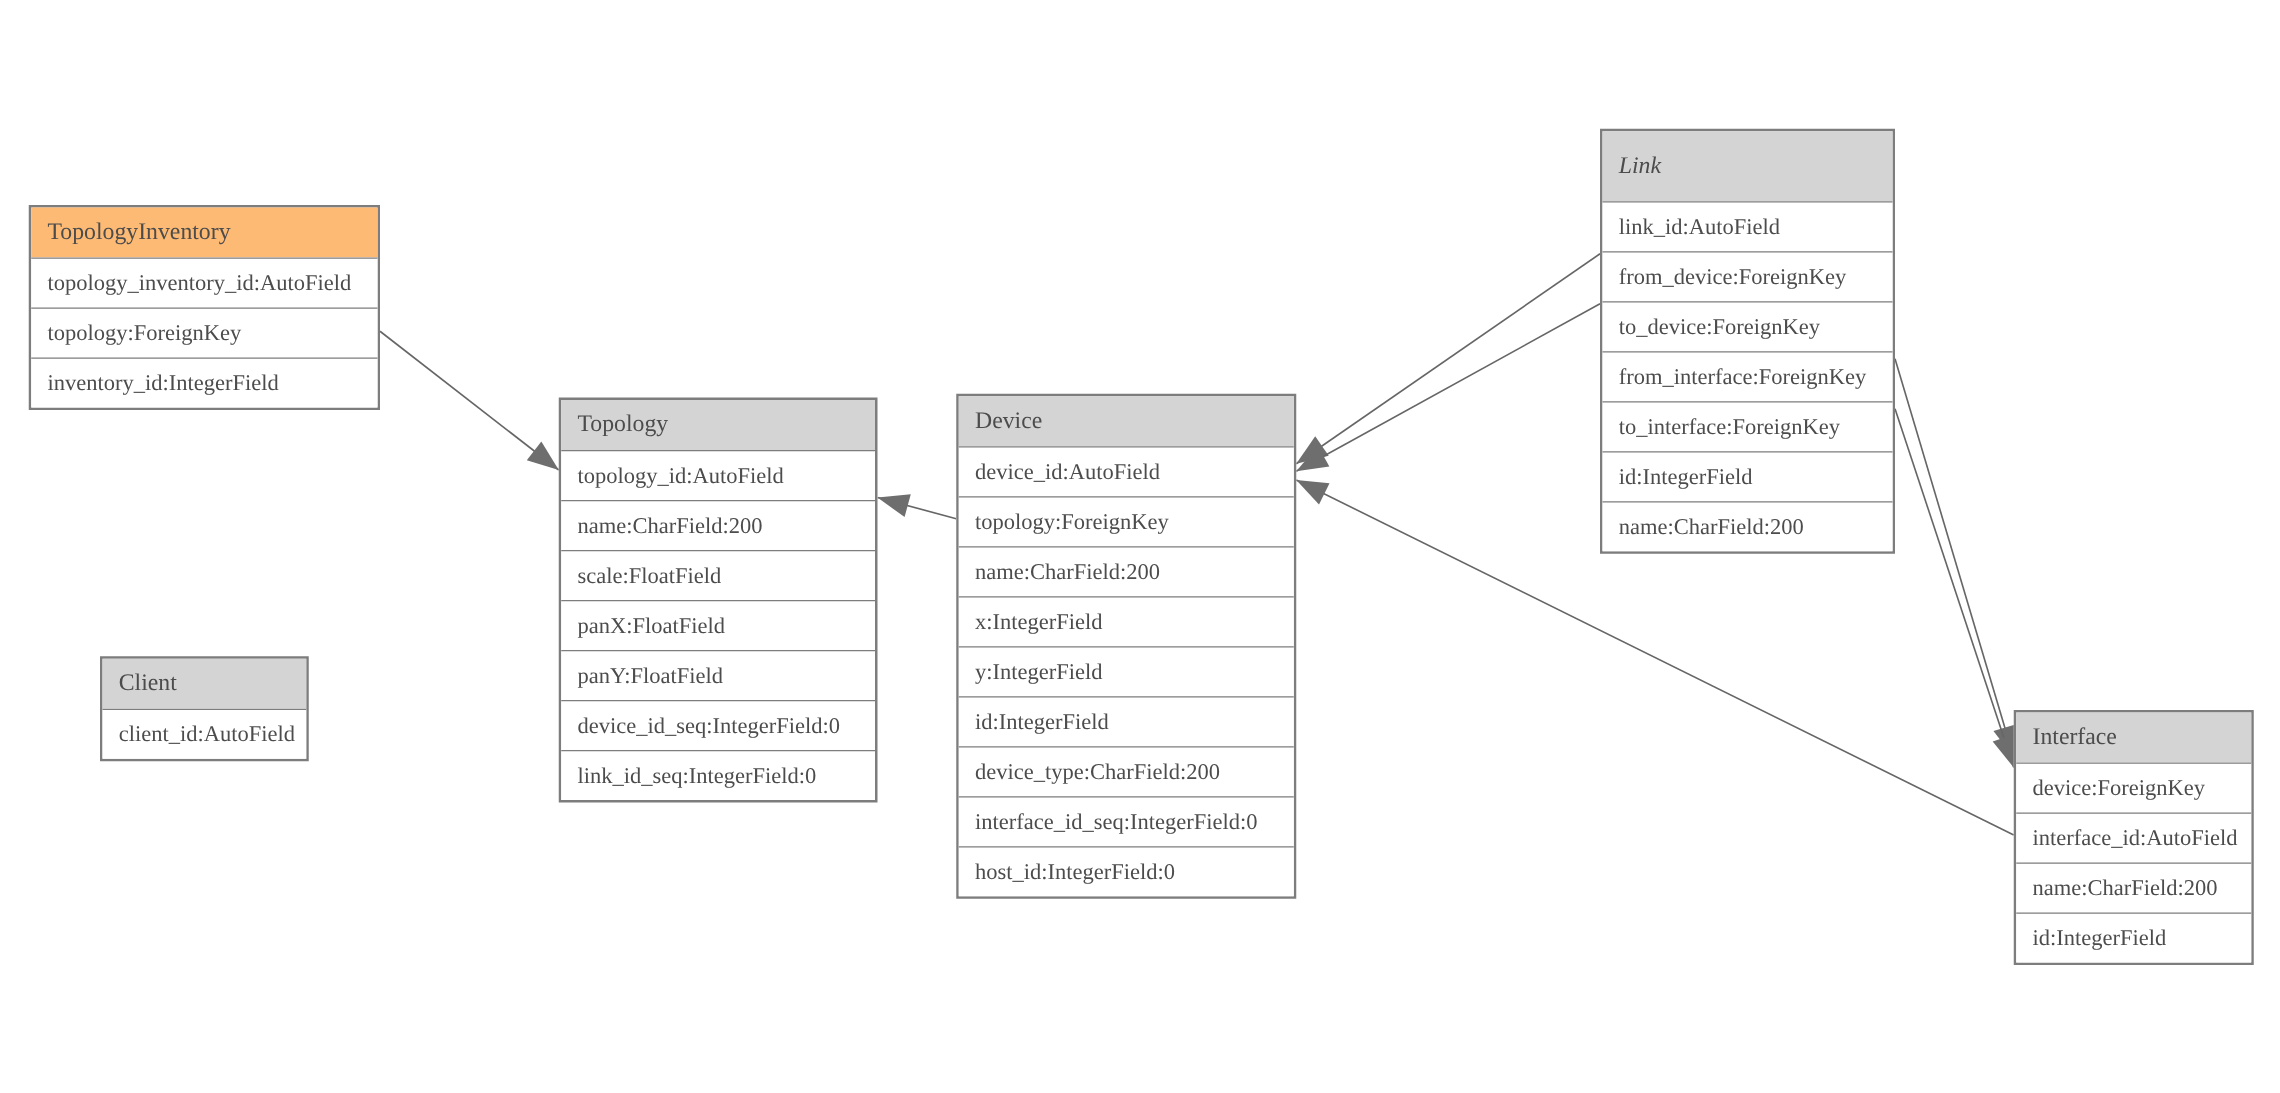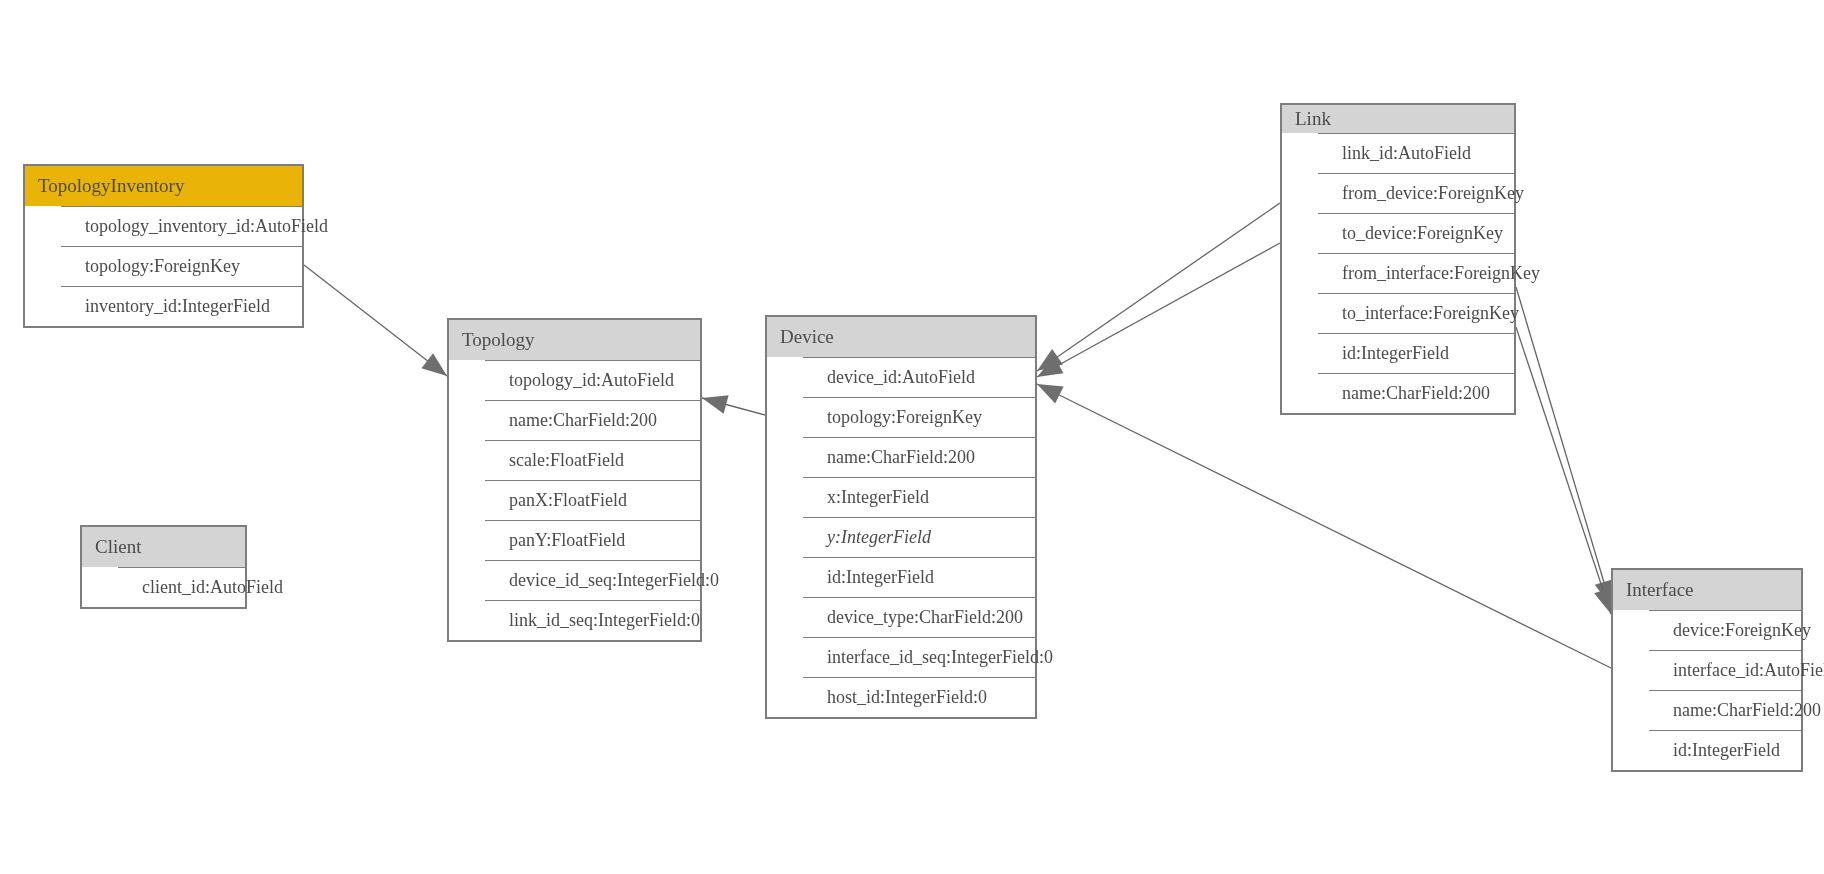--- a/index.html
+++ b/index.html
@@ -23,26 +23,25 @@
     display:flex;align-items:center;
     padding-left:13px;
     background:#d4d4d4;
     font-size:19px;
     white-space:nowrap;
   }
   .entity-field{
     box-sizing:border-box;
     height:40px;
     display:flex;align-items:center;
-    padding-left:24px;
+    padding-left:13px;
     border-top:1px solid #7d7d7d;
     font-size:18px;
     white-space:nowrap;
     background:#ffffff;
-    margin-left:36px;
   }
   #edge-layer{
     position:absolute;left:0;top:0;
     pointer-events:none;
   }
   #edge-layer line{stroke:#666666;stroke-width:1.3;}
   #edge-layer polygon{fill:#6e6e6e;stroke:none;}
 </style>
 </head>
 <body>
@@ -58,21 +57,21 @@
       <line x1="1280" y1="243" x2="1037" y2="377" stroke="#666666"></line>
       <polygon points="1037,377 1054.304644953455,356.60884350913693 1063.4794941936666,373.2468163850431" fill="#6e6e6e"></polygon>
       <line x1="1611" y1="668" x2="1037" y2="384" stroke="#666666"></line>
       <polygon points="1037,384 1063.6202180657858,386.5717678997155 1055.194438110191,403.6013372465867" fill="#6e6e6e"></polygon>
       <line x1="1516" y1="287" x2="1611" y2="606" stroke="#666666"></line>
       <polygon points="1611,606 1594.759723069284,584.7513905110557 1612.9693833184874,579.3284509384089" fill="#6e6e6e"></polygon>
       <line x1="1516" y1="327" x2="1611" y2="614" stroke="#666666"></line>
       <polygon points="1611,614 1594.1251839116892,593.2517330365717 1612.1626968254516,587.2811277166852" fill="#6e6e6e"></polygon>
     </svg>
 <div class="entity" style="left: 23px; top: 164px; width: 281px;">
-      <div class="entity-header" style="height: 40px; background: #eab308;">TopologyInventory</div>
+      <div class="entity-header" style="height: 40px; background: #fdba74;">TopologyInventory</div>
       <div class="entity-field" style="height: 40px;">topology_inventory_id:AutoField</div>
       <div class="entity-field" style="height: 40px;">topology:ForeignKey</div>
       <div class="entity-field" style="height: 40px; font-family: Liberation Serif, serif;">inventory_id:IntegerField</div>
     </div>
     <div class="entity" style="left: 447px; top: 318px; width: 255px; text-align: center;">
       <div class="entity-header" style="height: 40px; background: rgb(212, 212, 212);">Topology</div>
       <div class="entity-field" style="height: 40px;">topology_id:AutoField</div>
       <div class="entity-field" style="height: 40px;">name:CharField:200</div>
       <div class="entity-field" style="height: 40px;">scale:FloatField</div>
       <div class="entity-field" style="height: 40px;">panX:FloatField</div>
@@ -83,28 +82,28 @@
     <div class="entity" style="left: 80px; top: 525px; width: 167px;">
       <div class="entity-header" style="height: 40px; background: rgb(212, 212, 212);">Client</div>
       <div class="entity-field" style="height: 40px;">client_id:AutoField</div>
     </div>
     <div class="entity" style="left: 765px; top: 315px; width: 272px;">
       <div class="entity-header" style="height: 40px; background: rgb(212, 212, 212);">Device</div>
       <div class="entity-field" style="height: 40px;">device_id:AutoField</div>
       <div class="entity-field" style="height: 40px;">topology:ForeignKey</div>
       <div class="entity-field" style="height: 40px;">name:CharField:200</div>
       <div class="entity-field" style="height: 40px;">x:IntegerField</div>
-      <div class="entity-field" style="height: 40px; font-style: italic;">y:IntegerField</div>
+      <div class="entity-field" style="height: 40px;">y:IntegerField</div>
       <div class="entity-field" style="height: 40px;">id:IntegerField</div>
       <div class="entity-field" style="height: 40px; text-align: center;">device_type:CharField:200</div>
       <div class="entity-field" style="height: 40px;">interface_id_seq:IntegerField:0</div>
       <div class="entity-field" style="height: 40px;">host_id:IntegerField:0</div>
     </div>
     <div class="entity" style="left: 1280px; top: 103px; width: 236px;">
-      <div class="entity-header" style="height: 28px; background: rgb(212, 212, 212);">Link</div>
+      <div class="entity-header" style="height: 56px; background: rgb(212, 212, 212); font-style: italic;">Link</div>
       <div class="entity-field" style="height: 40px;">link_id:AutoField</div>
       <div class="entity-field" style="height: 40px;">from_device:ForeignKey</div>
       <div class="entity-field" style="height: 40px;">to_device:ForeignKey</div>
       <div class="entity-field" style="height: 40px;">from_interface:ForeignKey</div>
       <div class="entity-field" style="height: 40px;">to_interface:ForeignKey</div>
       <div class="entity-field" style="height: 40px;">id:IntegerField</div>
       <div class="entity-field" style="height: 40px;">name:CharField:200</div>
     </div>
     <div class="entity" style="left: 1611px; top: 568px; width: 192px;">
       <div class="entity-header" style="height: 40px; background: rgb(212, 212, 212);">Interface</div>

